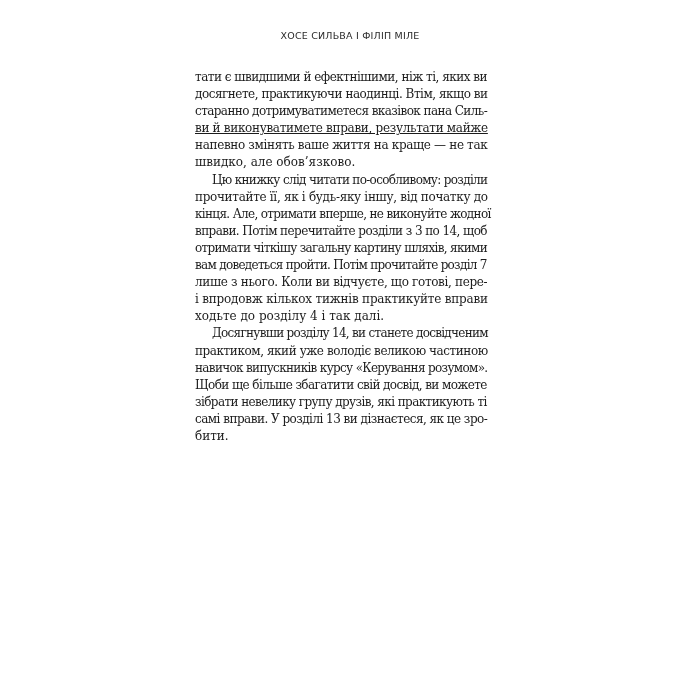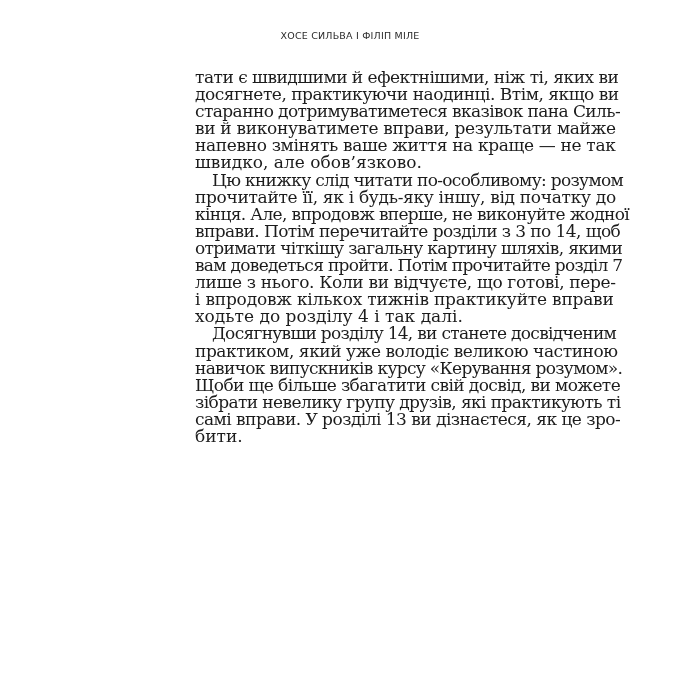--- a/index.html
+++ b/index.html
@@ -29,21 +29,21 @@
       font-size: 9.5px;
       letter-spacing: 0.2px;
       color: #2a2a2a;
     }
     .text-block {
       position: absolute;
       left: 195px;
       top: 69px;
       width: 308px;
       font-family: "DejaVu Serif", serif;
-      font-size: 17px;
+      font-size: 12px;
       line-height: 17.1px;
       color: #1c1c1c;
       text-align: justify;
       hyphens: manual;
     }
     .text-block p {
       margin: 0;
       text-indent: 17px;
     }
     .text-block p.continued {
@@ -67,28 +67,28 @@
 <body>
 
 <div class="page">
   <div class="running-head">ХОСЕ СИЛЬВА І ФІЛІП МІЛЕ</div>
 
   <div class="text-block">
     <p class="continued">
       <span class="line" style="white-space: nowrap; display: block; letter-spacing: -0.5px; text-align-last: left;">тати є швидшими й ефектнішими, ніж ті, яких ви</span>
       <span class="line" style="white-space: nowrap; display: block; letter-spacing: -0.478261px; text-align-last: left;">досягнете, практикуючи наодинці. Втім, якщо ви</span>
       <span class="line" style="white-space: nowrap; display: block; letter-spacing: -0.586957px; text-align-last: left;">старанно дотримуватиметеся вказівок пана Силь-</span>
-      <span class="line" style="white-space: nowrap; display: block; letter-spacing: -0.318182px; text-align-last: left;">ви й виконуватимете вправи, результати майже</span>
+      <span class="line" style="white-space: nowrap; display: block; letter-spacing: -0.318182px; text-align-last: left; text-decoration: underline;">ви й виконуватимете вправи, результати майже</span>
       <span class="line" style="white-space: nowrap; display: block; letter-spacing: -0.340909px; text-align-last: left;">напевно змінять ваше життя на краще — не так</span>
       <span class="line last">швидко, але обов’язково.</span>
     </p>
     <p style="text-indent:0">
-      <span class="line indent" style="white-space: nowrap; display: block; letter-spacing: -0.674419px; text-align-last: left;">Цю книжку слід читати по-особливому: розумом</span>
+      <span class="line indent" style="white-space: nowrap; display: block; letter-spacing: -0.674419px; text-align-last: left;">Цю книжку слід читати по-особливому: розділи</span>
       <span class="line" style="white-space: nowrap; display: block; letter-spacing: -0.306122px; text-align-last: left;">прочитайте її, як і будь-яку іншу, від початку до</span>
-      <span class="line" style="white-space: nowrap; display: block; letter-spacing: -0.659574px; text-align-last: left;">кінця. Але, впродовж вперше, не виконуйте жодної</span>
+      <span class="line" style="white-space: nowrap; display: block; letter-spacing: -0.659574px; text-align-last: left;">кінця. Але, отримати вперше, не виконуйте жодної</span>
       <span class="line" style="white-space: nowrap; display: block; letter-spacing: -0.583333px; text-align-last: left;">вправи. Потім перечитайте розділи з 3 по 14, щоб</span>
       <span class="line" style="white-space: nowrap; display: block; letter-spacing: -0.680851px; text-align-last: left;">отримати чіткішу загальну картину шляхів, якими</span>
       <span class="line" style="white-space: nowrap; display: block; letter-spacing: -0.708333px; text-align-last: left;">вам доведеться пройти. Потім прочитайте розділ 7</span>
       <span class="line" style="white-space: nowrap; display: block; letter-spacing: -0.333333px; text-align-last: left;">лише з нього. Коли ви відчуєте, що готові, пере-</span>
       <span class="line" style="white-space: nowrap; display: block; letter-spacing: -0.204545px; text-align-last: left;">і впродовж кількох тижнів практикуйте вправи</span>
       <span class="line last">ходьте до розділу 4 і так далі.</span>
     </p>
     <p style="text-indent:0">
       <span class="line indent" style="white-space: nowrap; display: block; letter-spacing: -0.711111px; text-align-last: left;">Досягнувши розділу 14, ви станете досвідченим</span>
       <span class="line" style="white-space: nowrap; display: block; letter-spacing: -0.431818px; text-align-last: left;">практиком, який уже володіє великою частиною</span>

